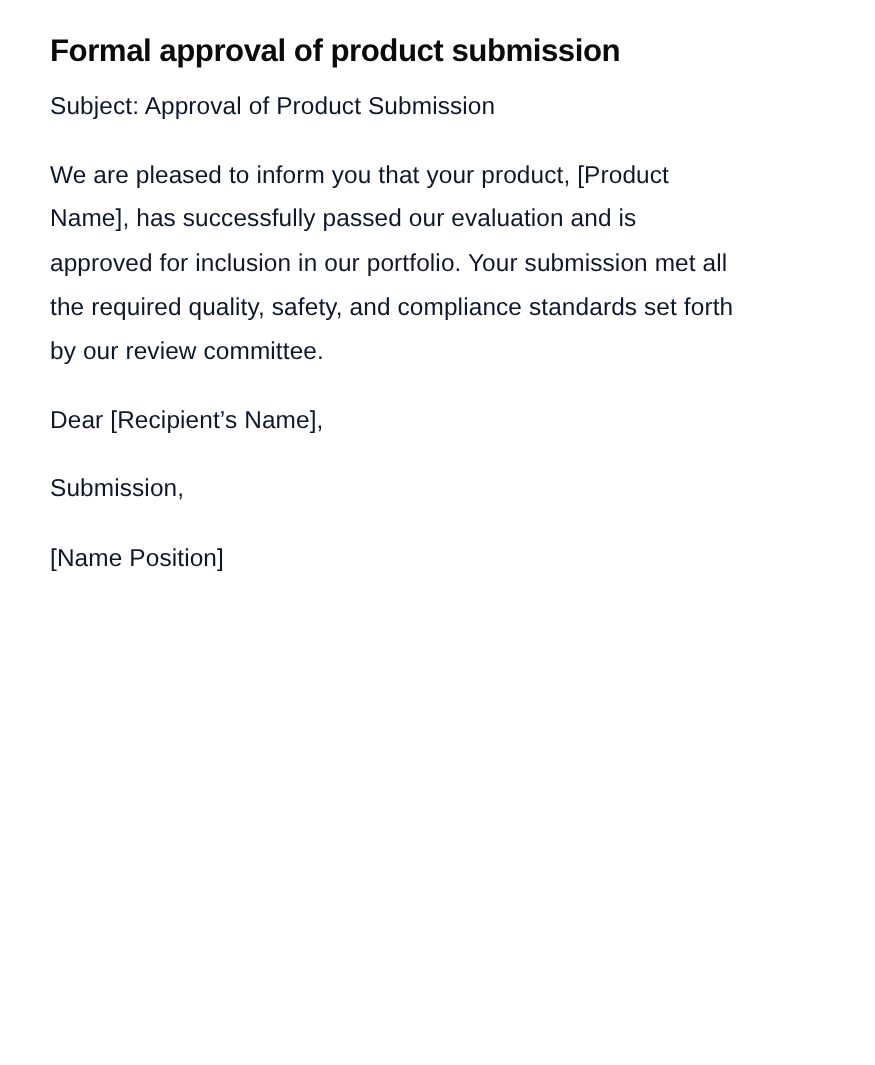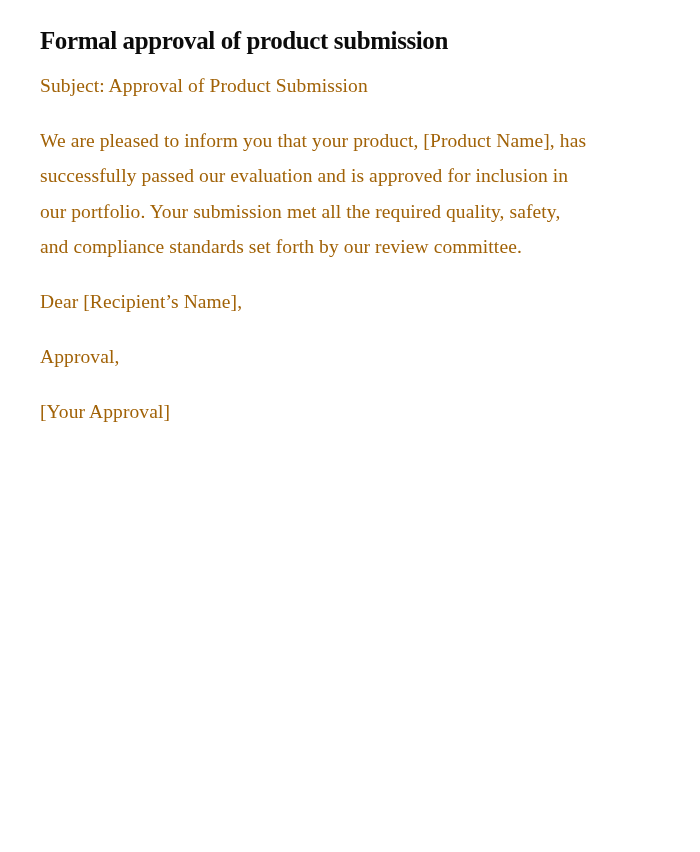--- a/index.html
+++ b/index.html
@@ -8,41 +8,40 @@
       height: 852px;
       overflow: hidden;
       color: #111111;
       font-family: "Liberation Sans", sans-serif;
     }
     .page {
       position: relative;
       padding: 24px 40px 0 40px;
       box-sizing: border-box;
       width: 632px;
-      font-family: Liberation Serif, serif;
     }
     .title {
       font-size: 25px;
       font-weight: bold;
       letter-spacing: -0.4px;
       line-height: 34px;
       margin: 0 0 10px 0;
       color: #0b0b0b;
     }
     .p {
       font-size: 19.5px;
       line-height: 35.2px;
       margin: 0 4px 20px 0;
       letter-spacing: 0.1px;
-      color: #a16207;
+      color: #0f172a;
     }
   </style>
 </head>
 <body>
 
 <div class="page">
   <h1 class="title">Formal approval of product submission</h1>
   <p class="p">Subject: Approval of Product Submission</p>
   <p class="p">We are pleased to inform you that your product, [Product Name], has successfully passed our evaluation and is approved for inclusion in our portfolio. Your submission met all the required quality, safety, and compliance standards set forth by our review committee.</p>
   <p class="p">Dear [Recipient’s Name],</p>
-  <p class="p">Approval,</p>
-  <p class="p">[Your Approval]</p>
+  <p class="p">Submission,</p>
+  <p class="p">[Name Position]</p>
 </div>
 
 </body></html>

